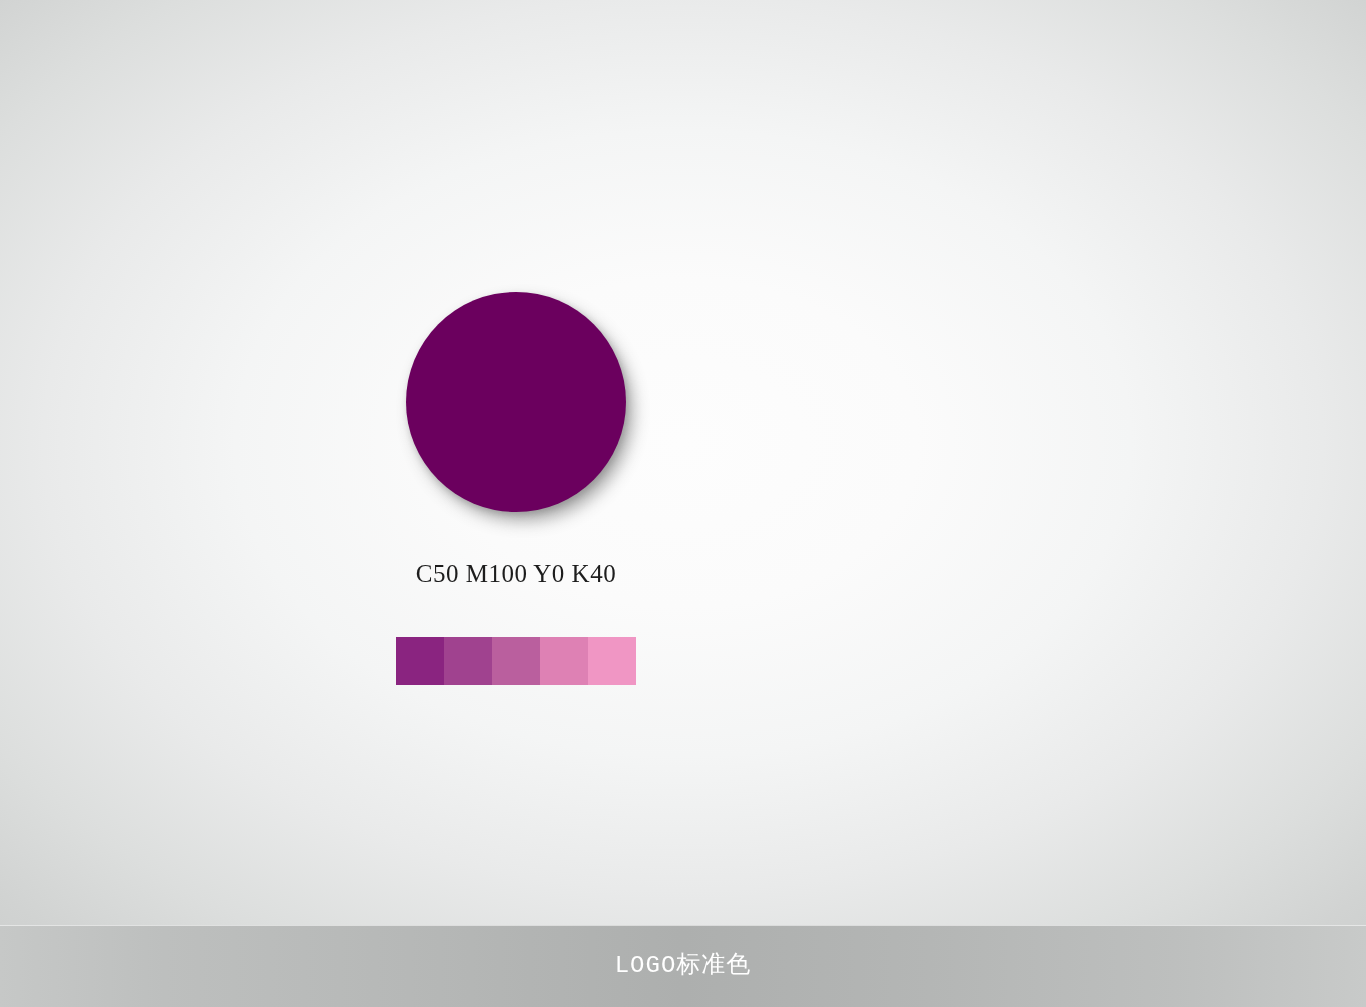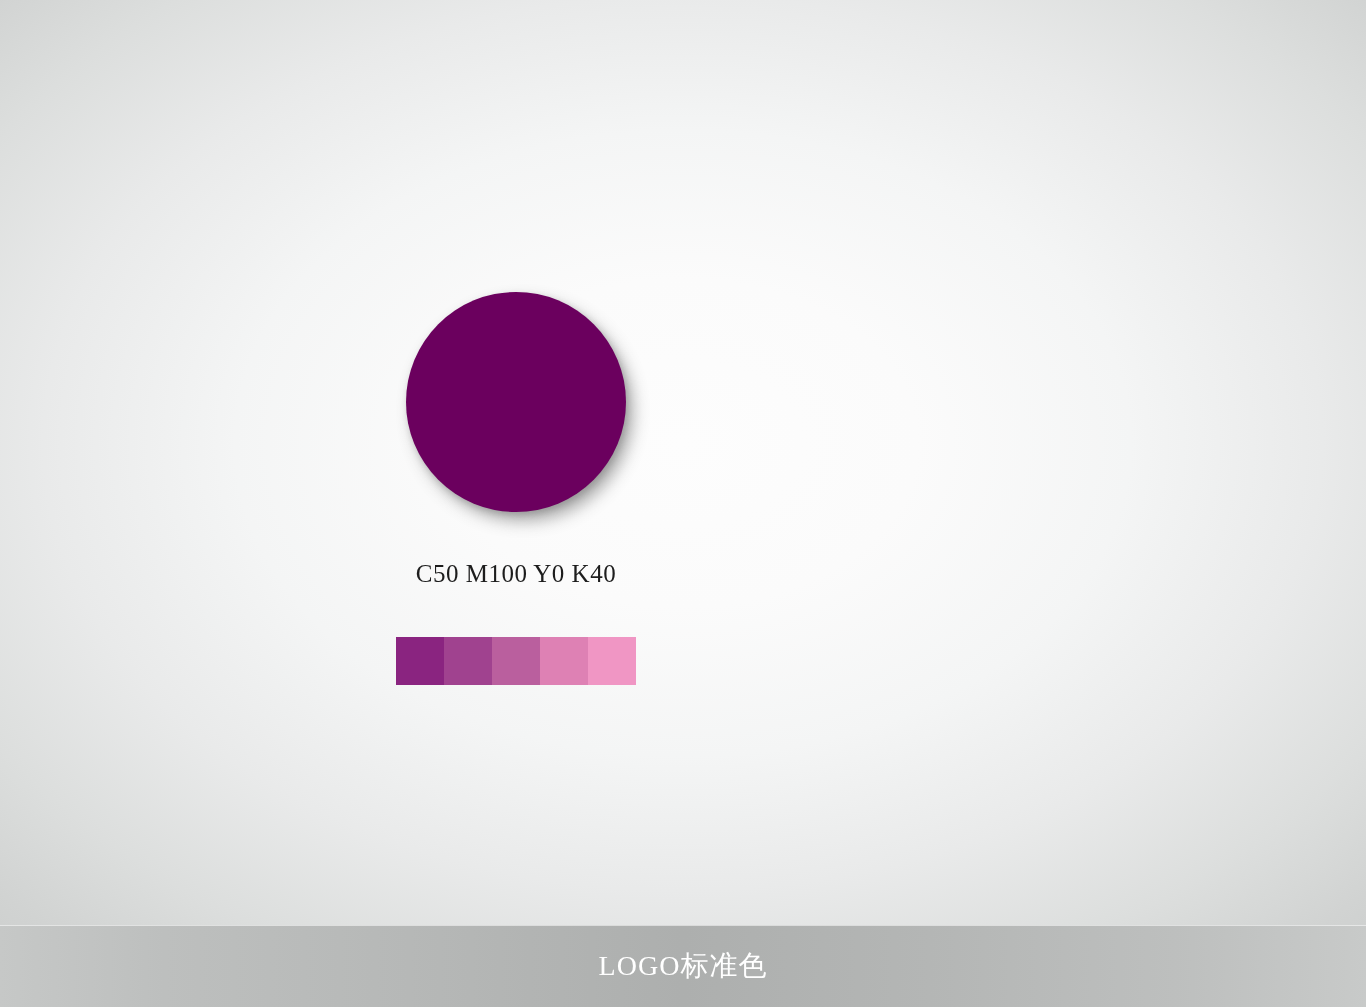--- a/index.html
+++ b/index.html
@@ -98,22 +98,22 @@
     justify-content: center;
   }
   .footer-bar::before {
     content: "";
     position: absolute;
     left: 0; right: 0; top: 0;
     height: 1px;
     background: rgba(255,255,255,0.55);
   }
   .footer-title {
-    font-family: Liberation Serif, serif;
-    font-size: 28px;
+    font-family: Liberation Mono, monospace;
+    font-size: 24px;
     color: #ffffff;
     letter-spacing: 1px;
     line-height: 1;
   }
 </style>
 </head>
 <body>
 
 <div class="canvas">
 

